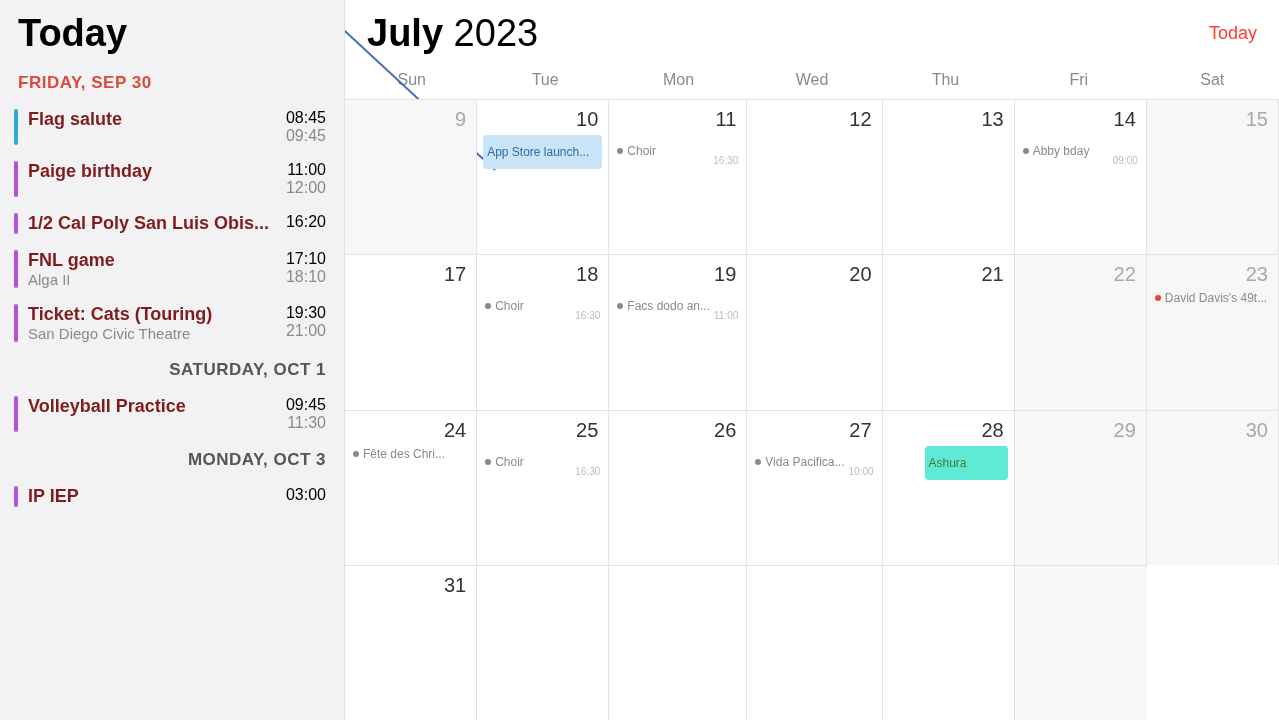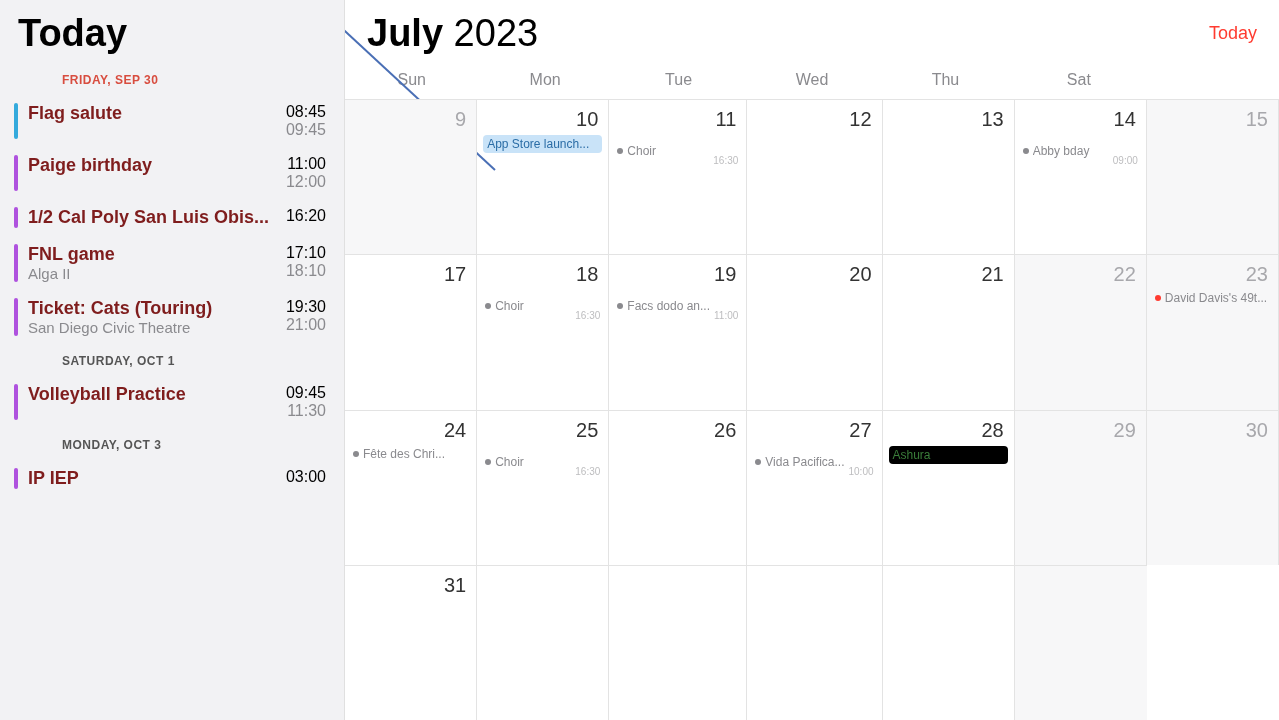--- a/index.html
+++ b/index.html
@@ -20,29 +20,29 @@
       display: flex;
       flex-direction: column;
     }
     .sidebar-title {
       font-size: 38px;
       font-weight: 700;
       color: #000;
       padding: 12px 18px 8px;
     }
     .date-header {
-      font-size: 12px;
+      font-size: 17px;
       font-weight: 600;
       color: #d84d3f;
       padding: 10px 18px 8px;
       letter-spacing: 0.5px;
-      margin-left: 44px;
     }
     .date-header.gray {
       color: #555;
+      text-align: right;
     }
     .event {
       display: flex;
       padding: 8px 18px 8px 14px;
       position: relative;
     }
     .event-bar {
       width: 4px;
       border-radius: 2px;
       margin-right: 10px;
@@ -139,34 +139,35 @@
       text-align: right;
       font-size: 20px;
       color: #333;
       padding: 2px 4px 4px;
     }
     .daynum.dim {
       color: #a8a8ac;
     }
     .chip {
       font-size: 12px;
-      padding: 2px 4px;
+      padding: 10px 4px;
       border-radius: 4px;
       margin-bottom: 2px;
       white-space: nowrap;
       overflow: hidden;
       text-overflow: ellipsis;
     }
     .chip.blue {
       background: #c9e3f8;
       color: #2b6da6;
     }
     .chip.green {
-      background: #000000;
+      background: #5eead4;
       color: #3a7d3a;
+      margin-left: 36px;
     }
     .mini {
       display: flex;
       align-items: center;
       font-size: 12px;
       color: #8a8a8e;
       padding: 1px 2px;
       white-space: nowrap;
       overflow: hidden;
     }
@@ -284,24 +285,25 @@
   </svg>
   <div class="main-header">
     <div class="month-title">
       <span class="bold">July</span>
       <span class="year">2023</span>
     </div>
     <div class="today-link">Today</div>
   </div>
   <div class="weekday-row" id="weekday-row">
       <div class="weekday">Sun</div>
+      <div class="weekday">Tue</div>
       <div class="weekday">Mon</div>
-      <div class="weekday">Tue</div>
       <div class="weekday">Wed</div>
       <div class="weekday">Thu</div>
+      <div class="weekday">Fri</div>
       <div class="weekday">Sat</div>
     </div>
   <div class="grid" id="grid">
       <div class="cell weekend">
         <div class="daynum dim">9</div>
       </div>
       <div class="cell">
         <div class="daynum">10</div>
         <div class="chip blue">App Store launch...</div>
       </div>

